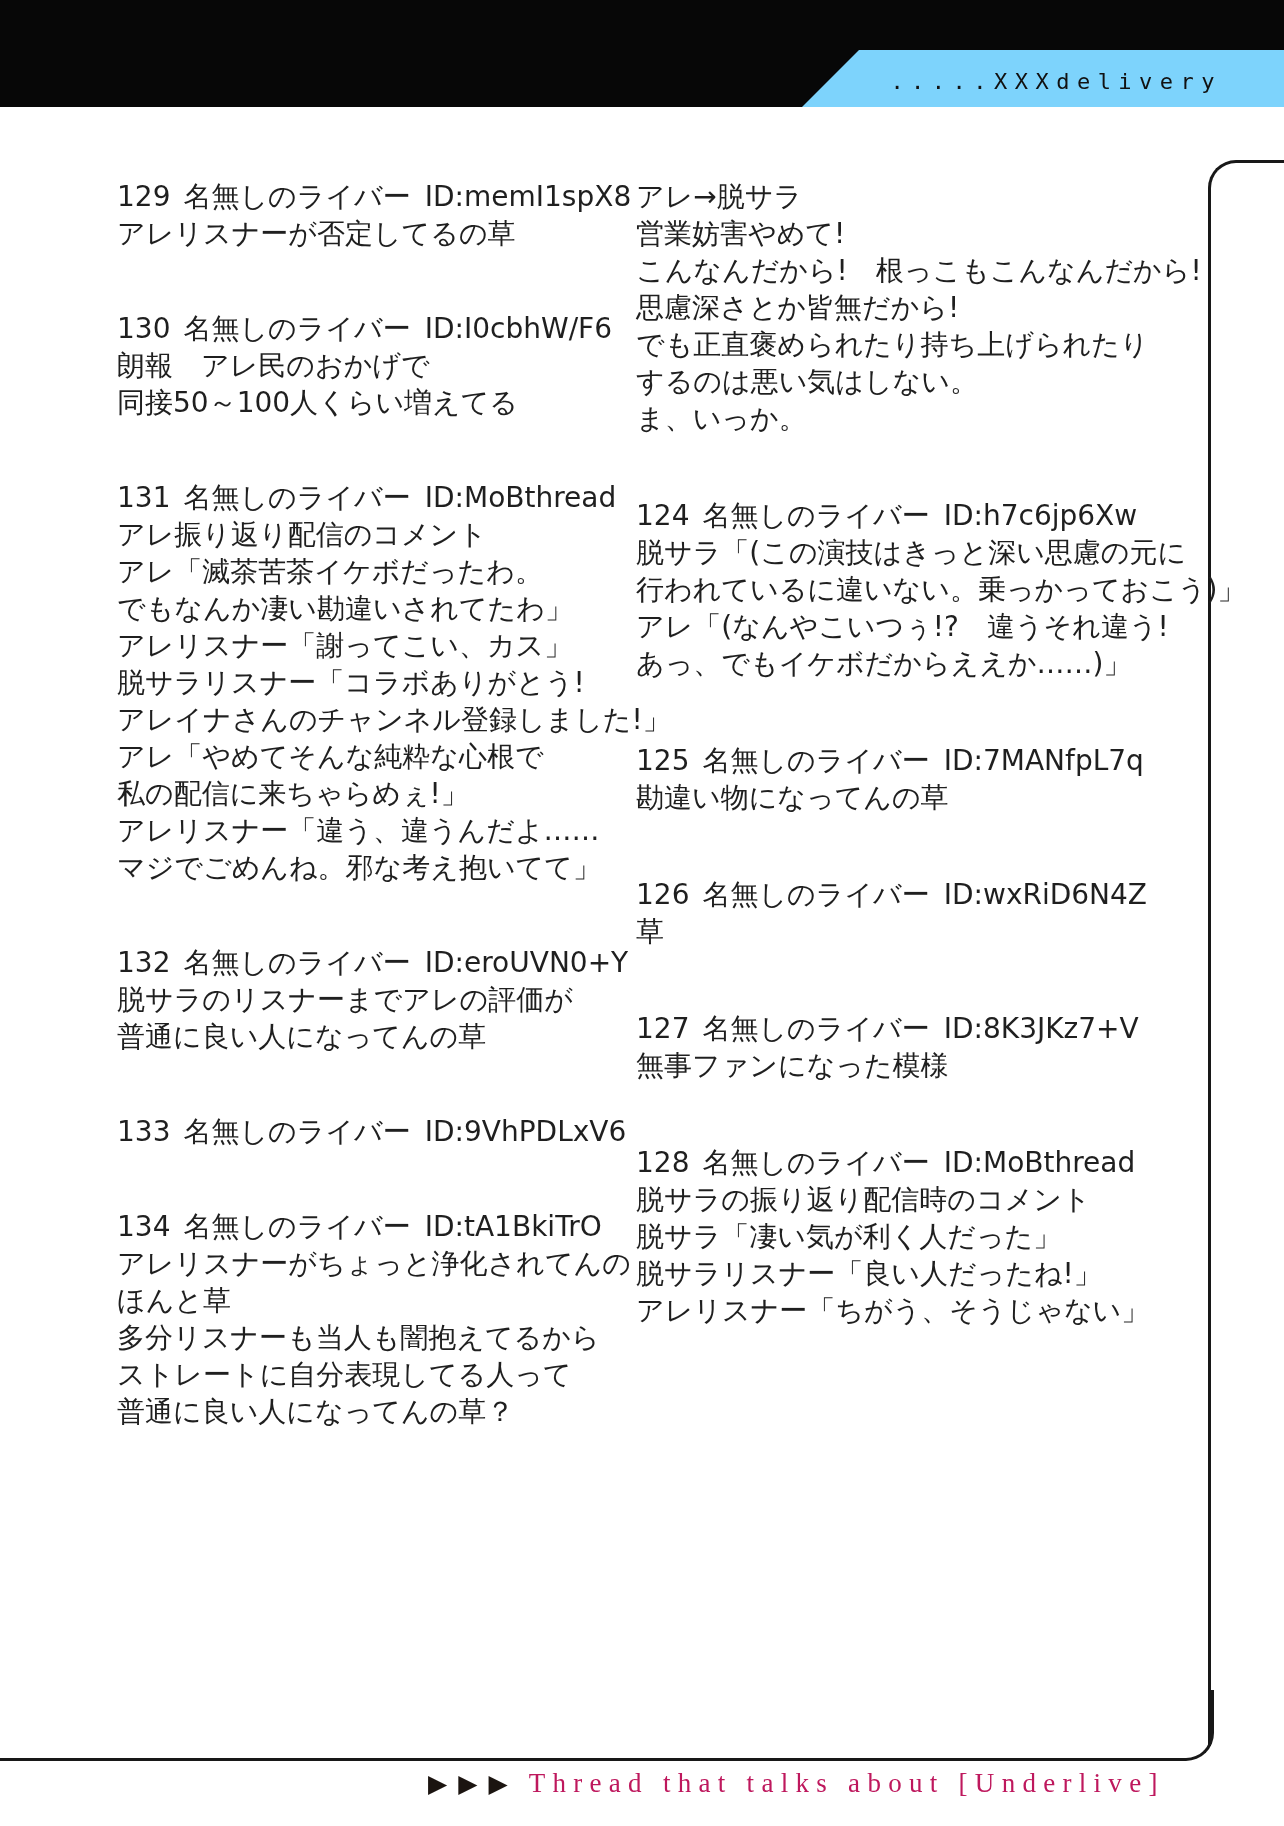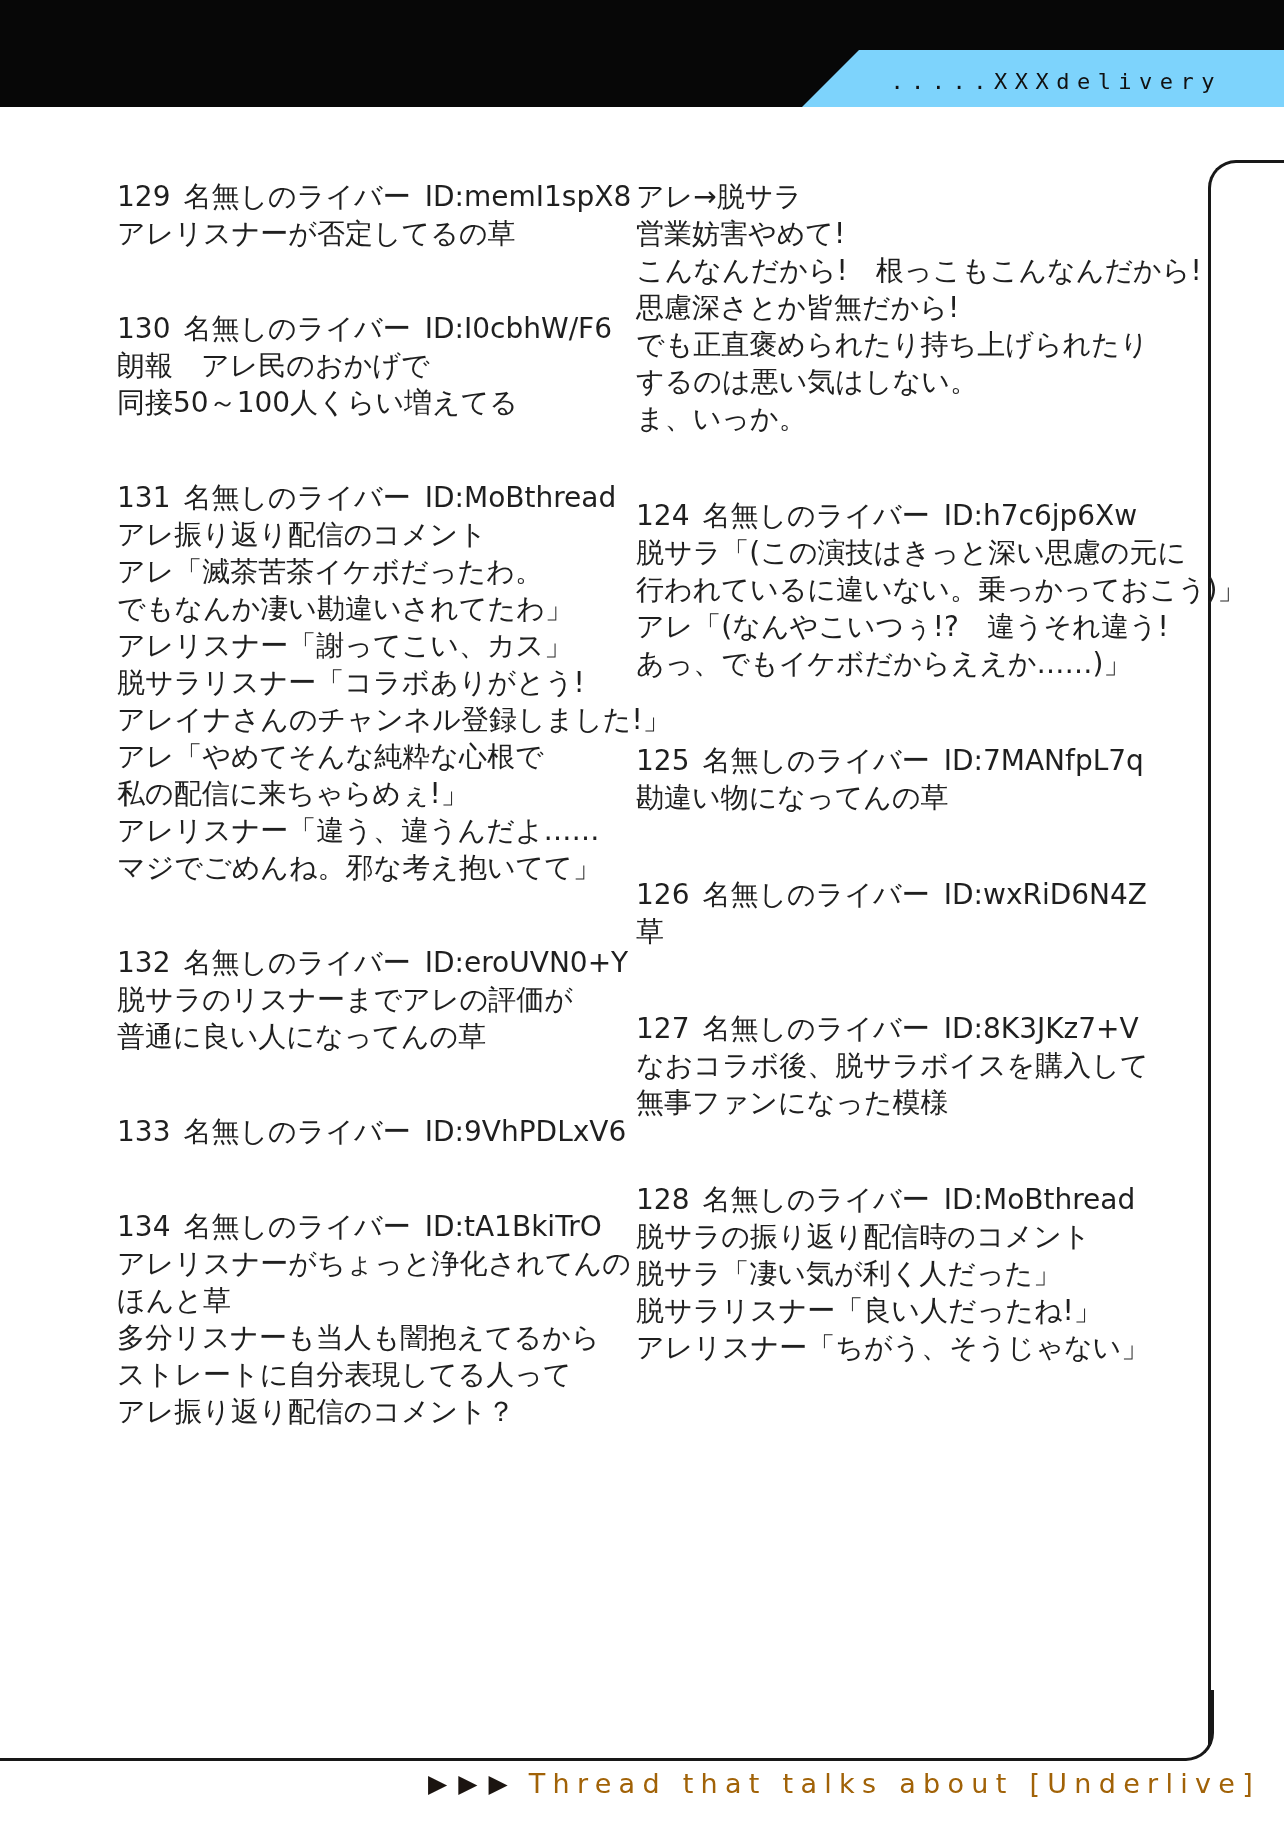--- a/index.html
+++ b/index.html
@@ -33,21 +33,21 @@
   .col-right{left:636px;}
   .post{margin:0 0 58px 0;}
   .col-right .post{margin-bottom:60px;}
   .post-header,.line{font-size:28px;line-height:37px;}
   .post-author{margin-left:13px;}
   .post-id{margin-left:14px;}
   .post-id.bold{font-weight:400;}
   
   .footer{position:absolute;left:428px;top:1768px;display:flex;align-items:center;}
   .arrow-icon{font-size:25px;line-height:1;margin-right:11px;color:#1b1410;}
-  .footer-title{font-size:27px;letter-spacing:0.27em;white-space:nowrap;margin-left:10px;color:#a16207;}
+  .footer-title{font-size:27px;letter-spacing:0.27em;white-space:nowrap;margin-left:10px;color:#be185d;font-family:Liberation Serif, serif;}
 </style>
 </head>
 <body>
 
 <div class="page">
 
   <div class="header-bar">
     <div class="header-notch">
       <span class="header-logo">.....XXXdelivery</span>
     </div>
@@ -101,21 +101,21 @@
     <div class="post-header"><span class="post-number">133</span><span class="post-author">名無しのライバー</span><span class="post-id">ID:9VhPDLxV6</span></div>
   </article>
 
   <article class="post">
     <div class="post-header"><span class="post-number">134</span><span class="post-author">名無しのライバー</span><span class="post-id">ID:tA1BkiTrO</span></div>
     <div class="post-body">
             <div class="line">アレリスナーがちょっと浄化されてんの</div>
             <div class="line">ほんと草</div>
             <div class="line">多分リスナーも当人も闇抱えてるから</div>
             <div class="line">ストレートに自分表現してる人って</div>
-            <div class="line">アレ振り返り配信のコメント？</div>
+            <div class="line">普通に良い人になってんの草？</div>
           </div>
   </article>
 </section>
     <section class="col col-right">
         <article class="post">
           <div class="line">アレ→脱サラ</div>
           <div class="line">営業妨害やめて!</div>
           <div class="line">こんなんだから!　根っこもこんなんだから!</div>
           <div class="line">思慮深さとか皆無だから!</div>
           <div class="line">でも正直褒められたり持ち上げられたり</div>
@@ -142,21 +142,20 @@
   <article class="post">
     <div class="post-header"><span class="post-number">126</span><span class="post-author">名無しのライバー</span><span class="post-id">ID:wxRiD6N4Z</span></div>
     <div class="post-body">
             <div class="line">草</div>
           </div>
   </article>
 
   <article class="post">
     <div class="post-header"><span class="post-number">127</span><span class="post-author">名無しのライバー</span><span class="post-id">ID:8K3JKz7+V</span></div>
     <div class="post-body">
-            <div class="line">なおコラボ後、脱サラボイスを購入して</div>
             <div class="line">無事ファンになった模様</div>
           </div>
   </article>
 
   <article class="post">
     <div class="post-header"><span class="post-number">128</span><span class="post-author">名無しのライバー</span><span class="post-id bold">ID:MoBthread</span></div>
     <div class="post-body">
             <div class="line">脱サラの振り返り配信時のコメント</div>
             <div class="line">脱サラ「凄い気が利く人だった」</div>
             <div class="line">脱サラリスナー「良い人だったね!」</div>

